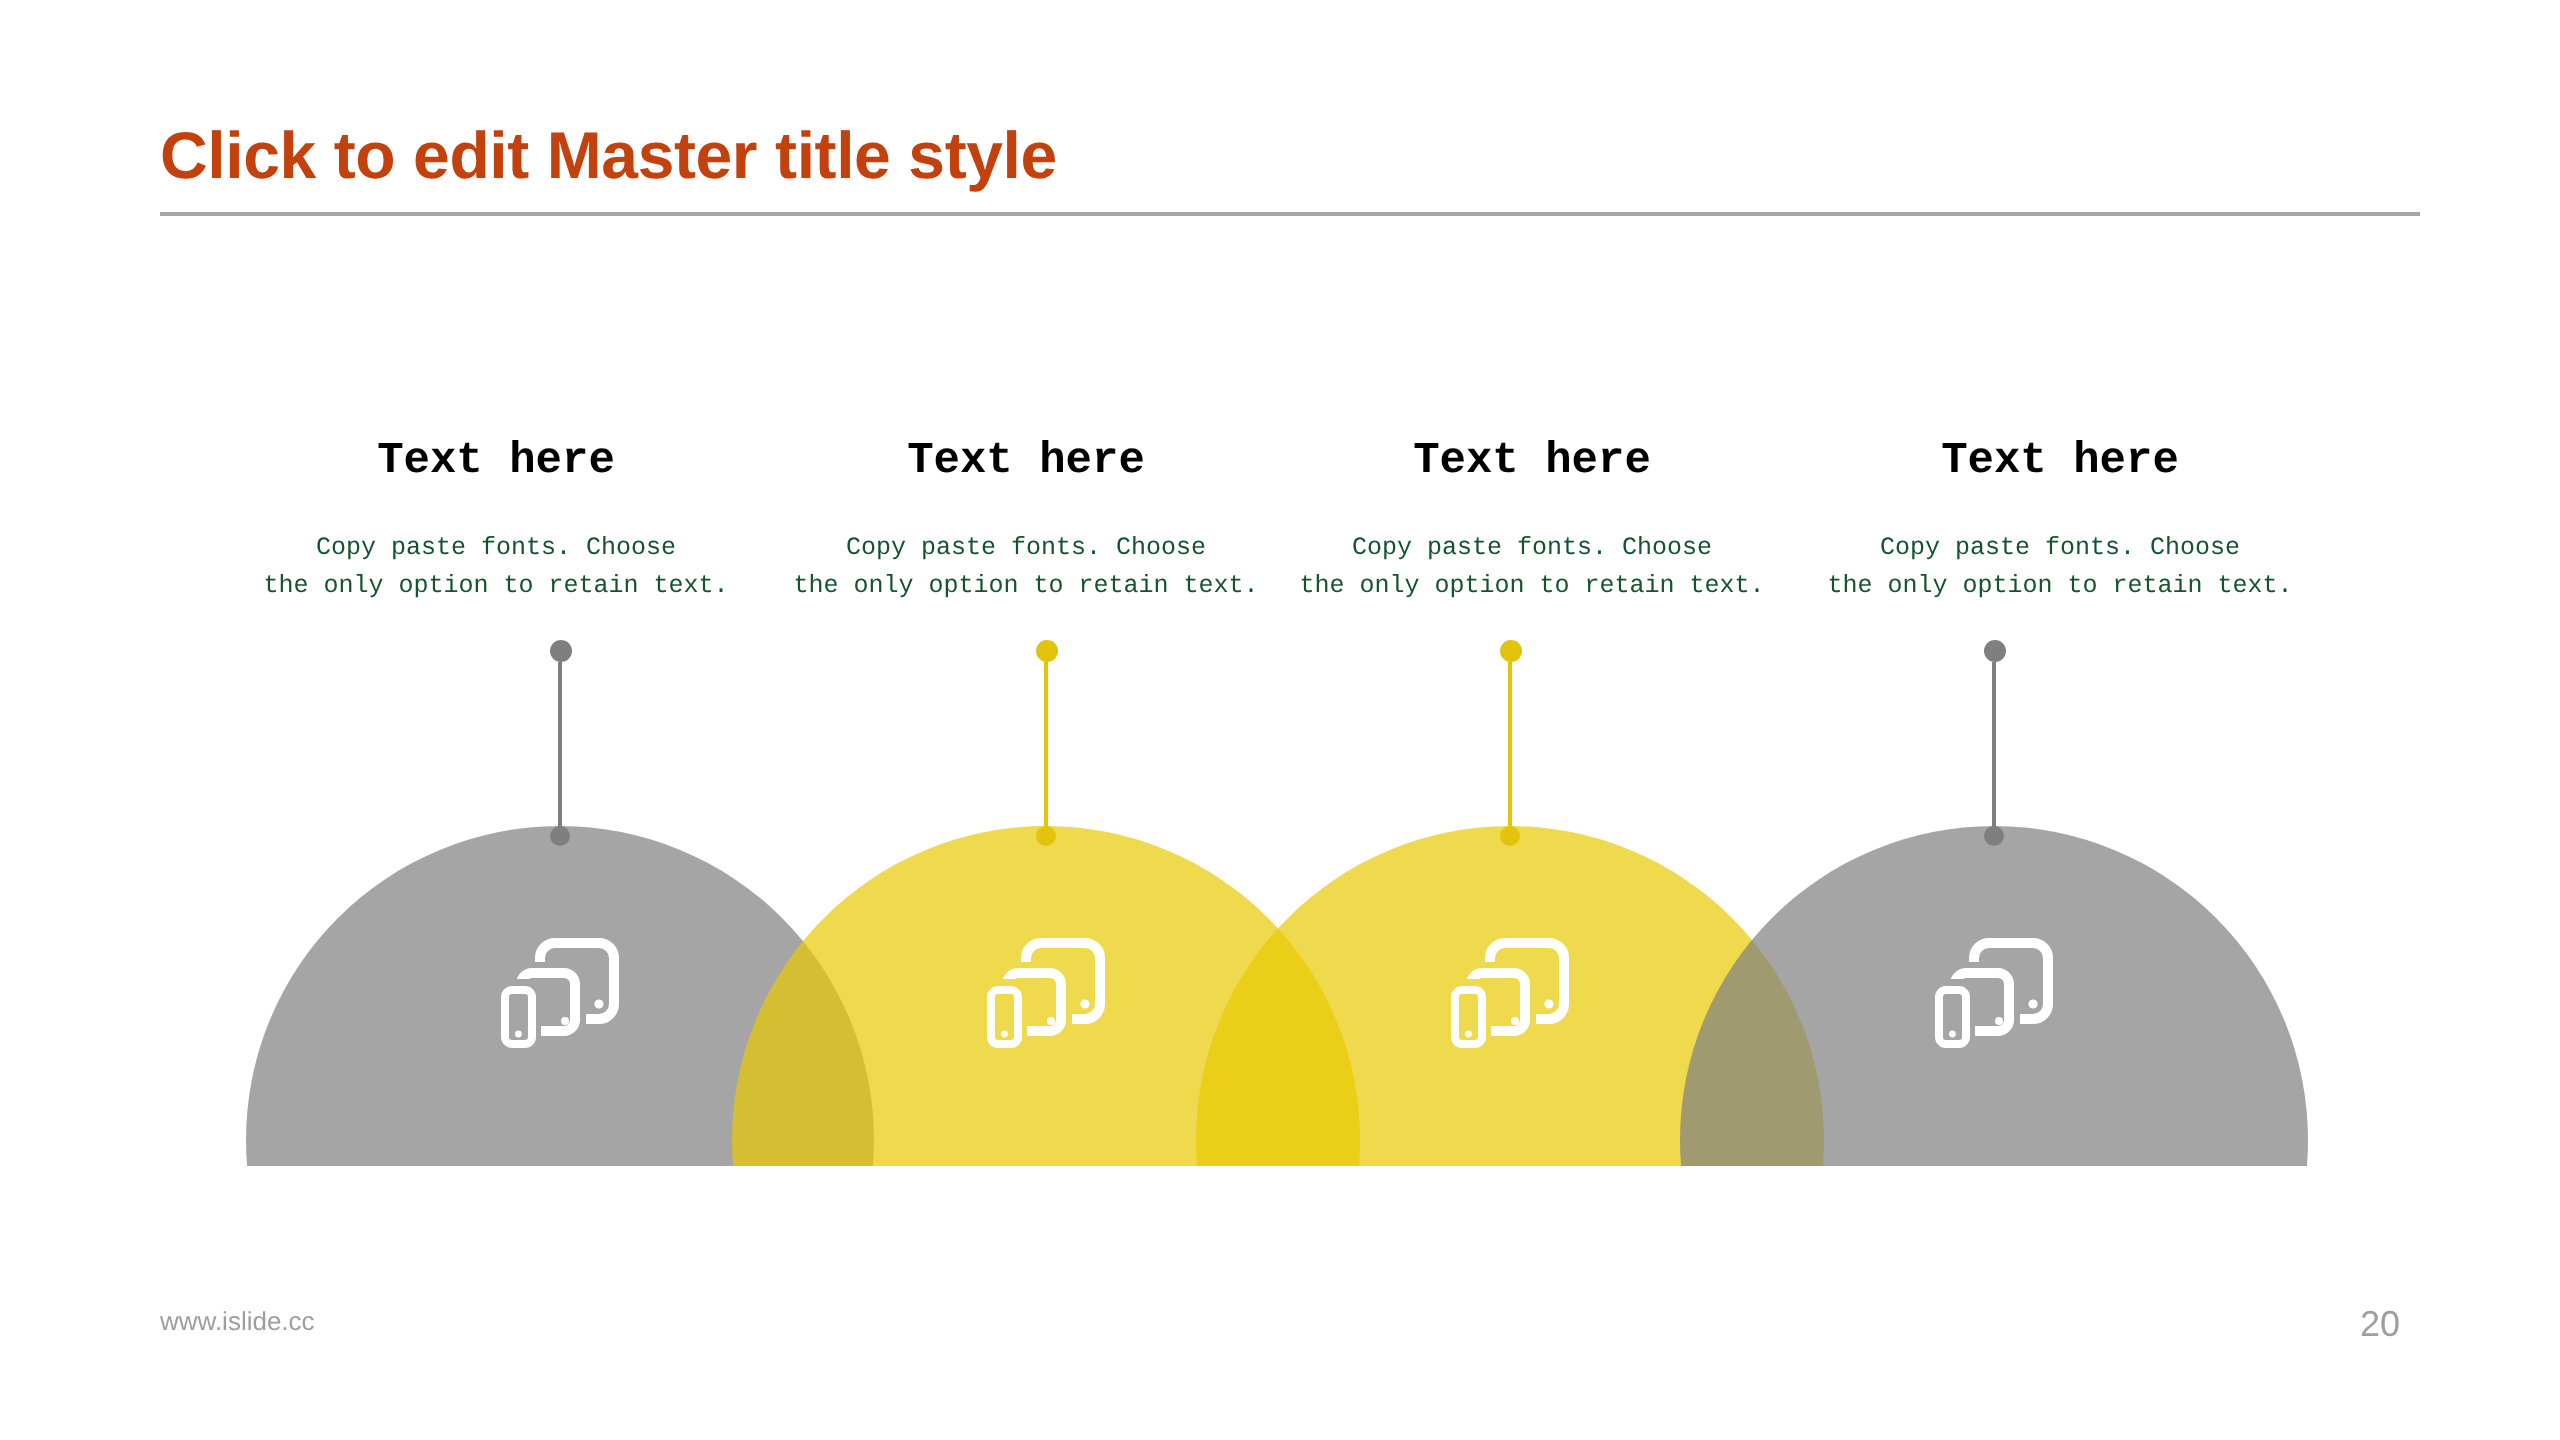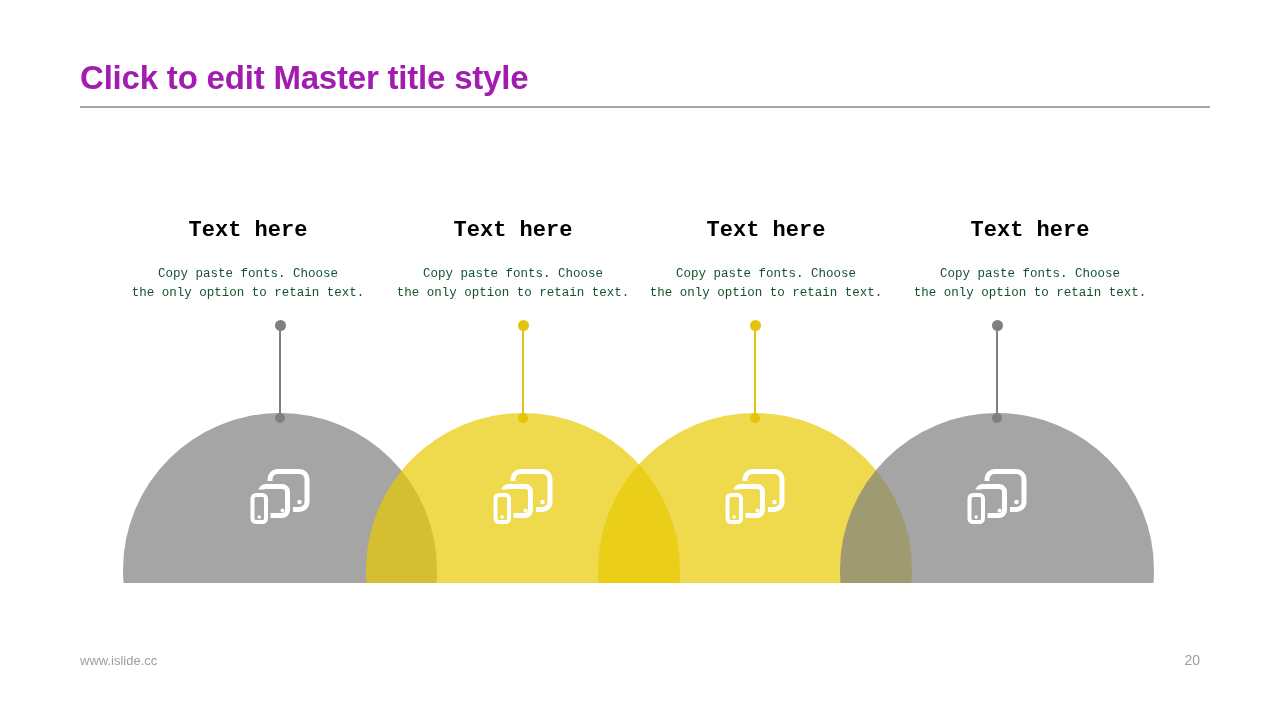--- a/index.html
+++ b/index.html
@@ -7,21 +7,21 @@
     position:relative;
     width:1280px;height:720px;
     background:#ffffff;
     overflow:hidden;
     font-family:"Liberation Sans", sans-serif;
     margin:0 auto;
   }
   
   .title{
     position:absolute;left:80px;top:59px;
-    font-size:33px;font-weight:bold;color:#a21caf;
+    font-size:33px;font-weight:bold;color:#c2410c;
     letter-spacing:-0.2px;white-space:nowrap;margin:0;
   }
   .title-rule{
     position:absolute;left:80px;top:106px;
     width:1130px;height:2px;background:#a6a6a6;
   }
   
   .text-col{
     position:absolute;top:218px;width:240px;text-align:center;font-family:Liberation Mono, monospace;
   }
@@ -48,21 +48,21 @@
   
   .dome-icon{position:absolute;top:469px;width:64px;height:58px;}
   .icon-1{left:248px}.icon-2{left:491px}.icon-3{left:723px}.icon-4{left:965px}
   
   .footer-site{
     position:absolute;left:80px;top:653px;
     font-size:13px;color:#9e9e9e;
   }
   .footer-page{
     position:absolute;right:80px;top:652px;
-    font-size:14px;color:#9e9e9e;
+    font-size:18px;color:#9e9e9e;
   }
 </style>
 </head>
 <body>
 
 <div class="slide">
 
   <svg width="0" height="0" style="position:absolute" aria-hidden="true">
     <defs>
       <mask id="cut-mid">

